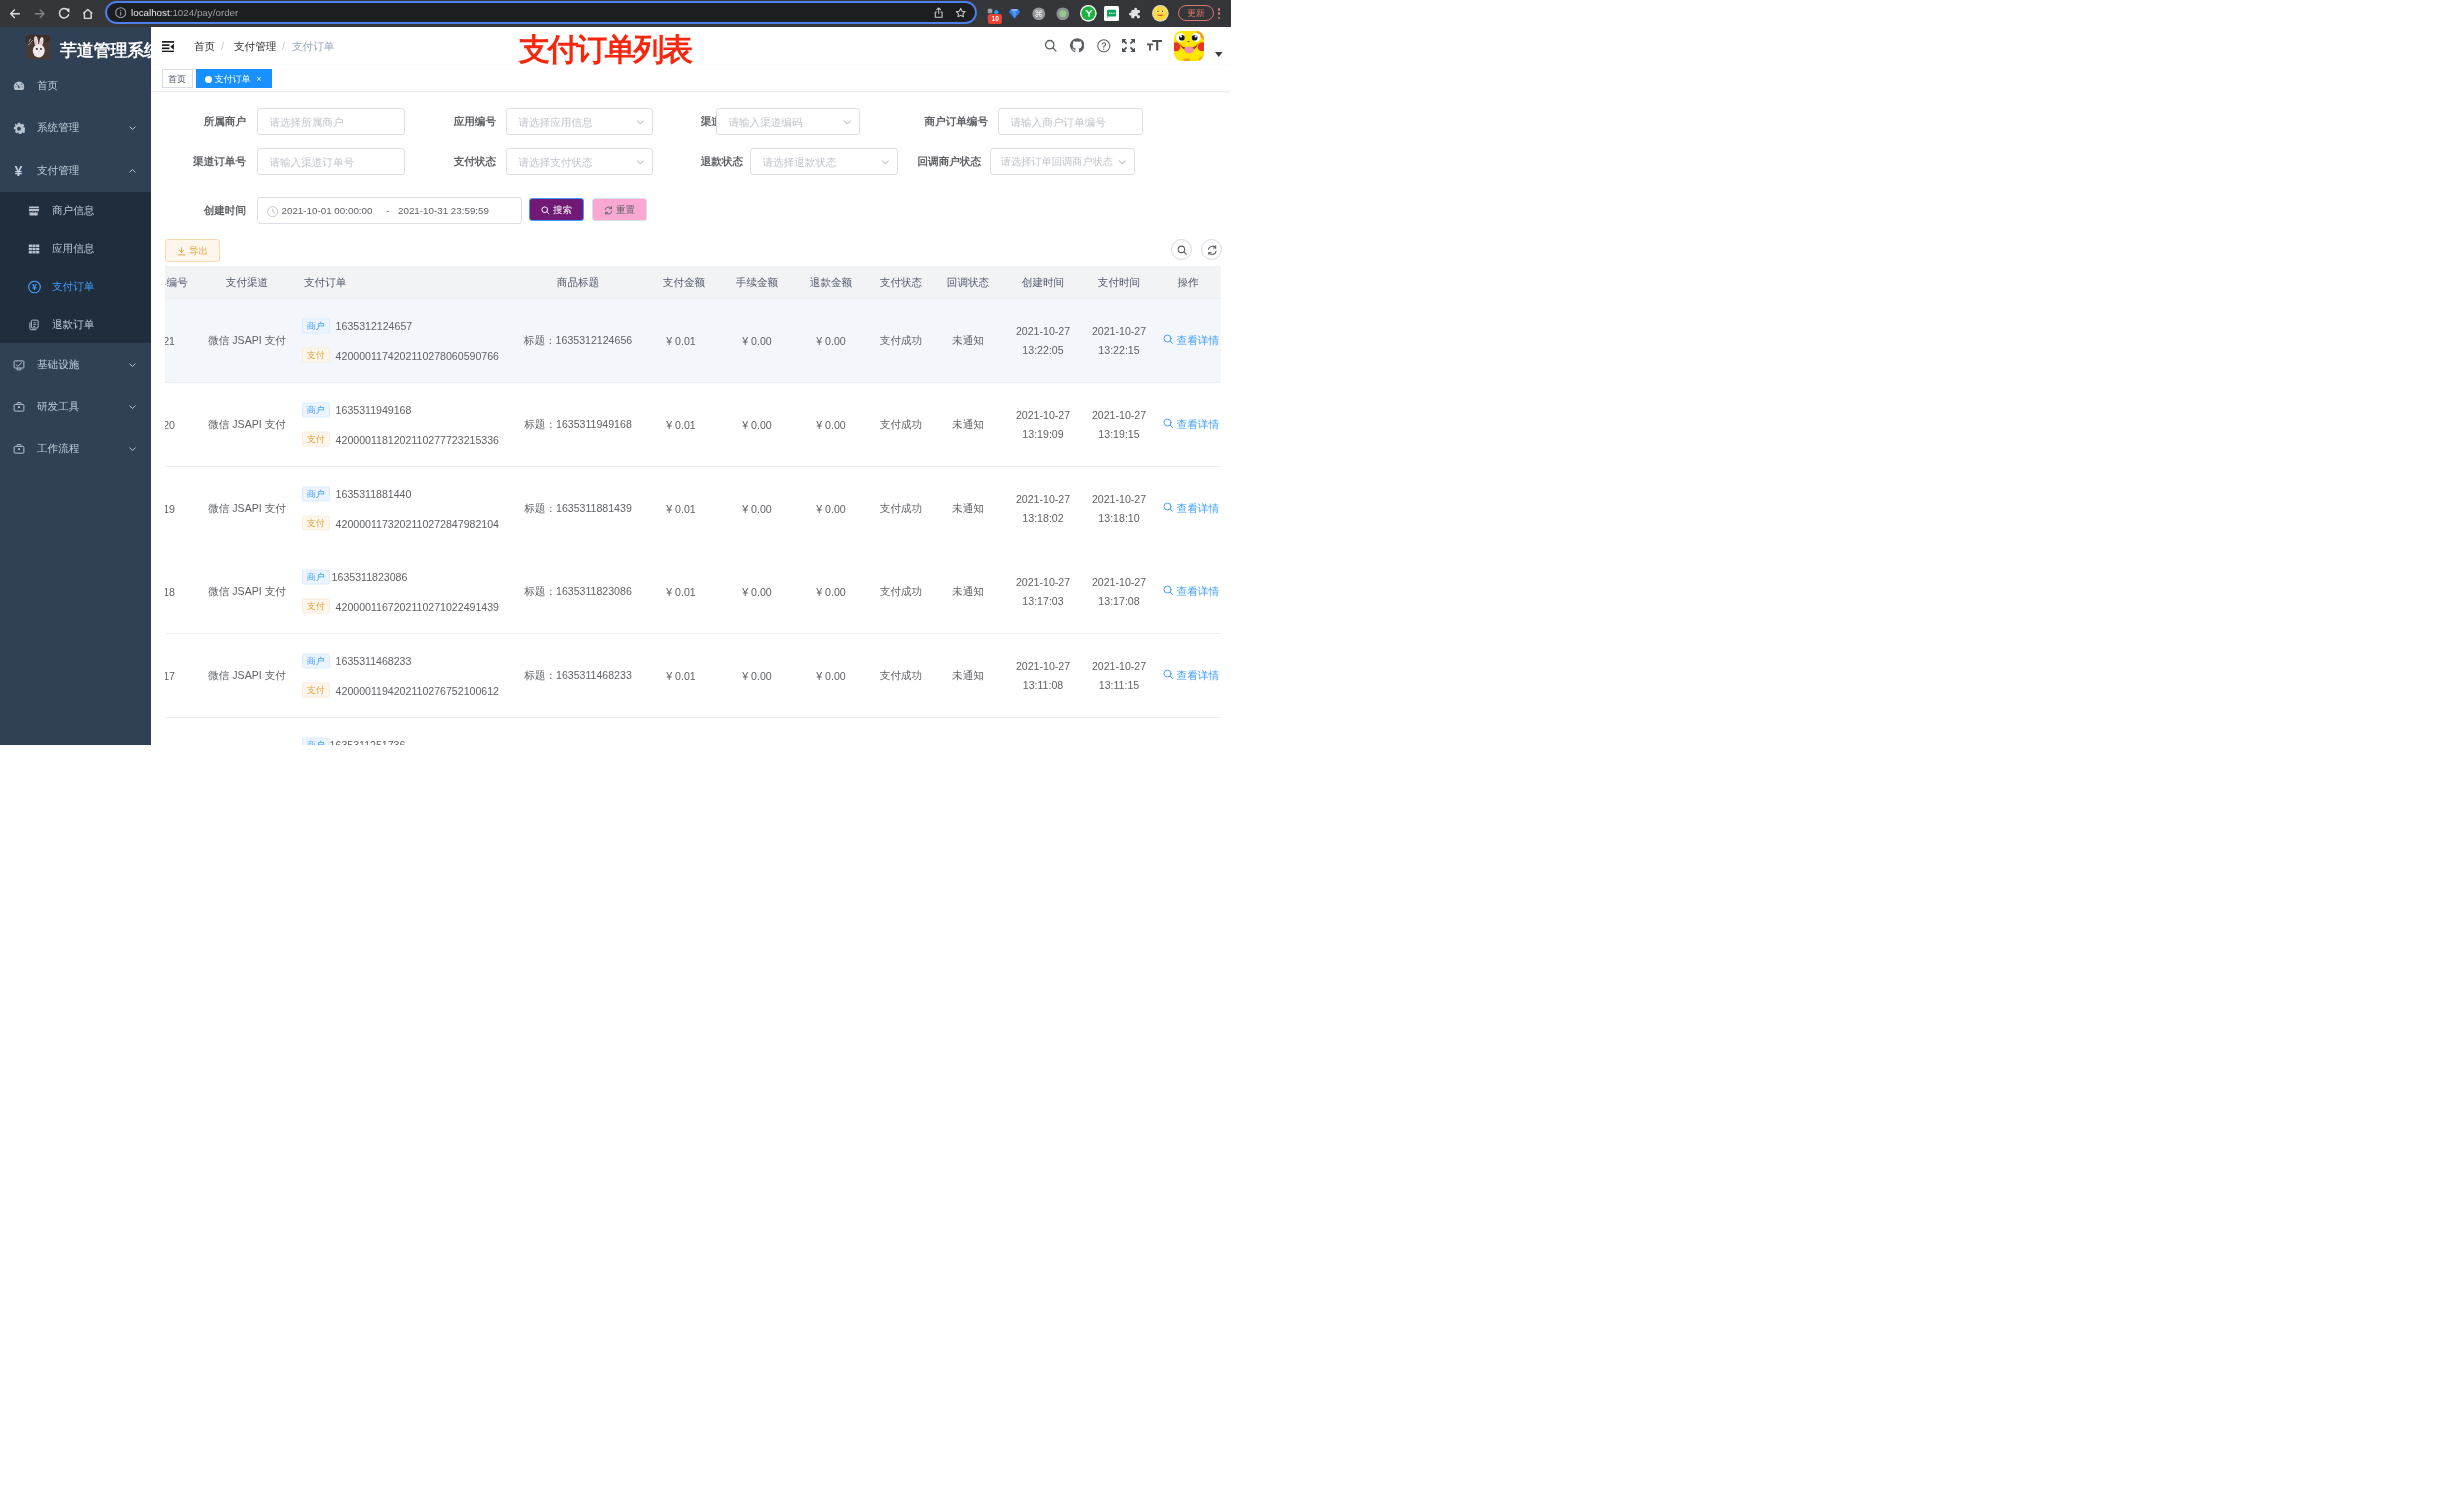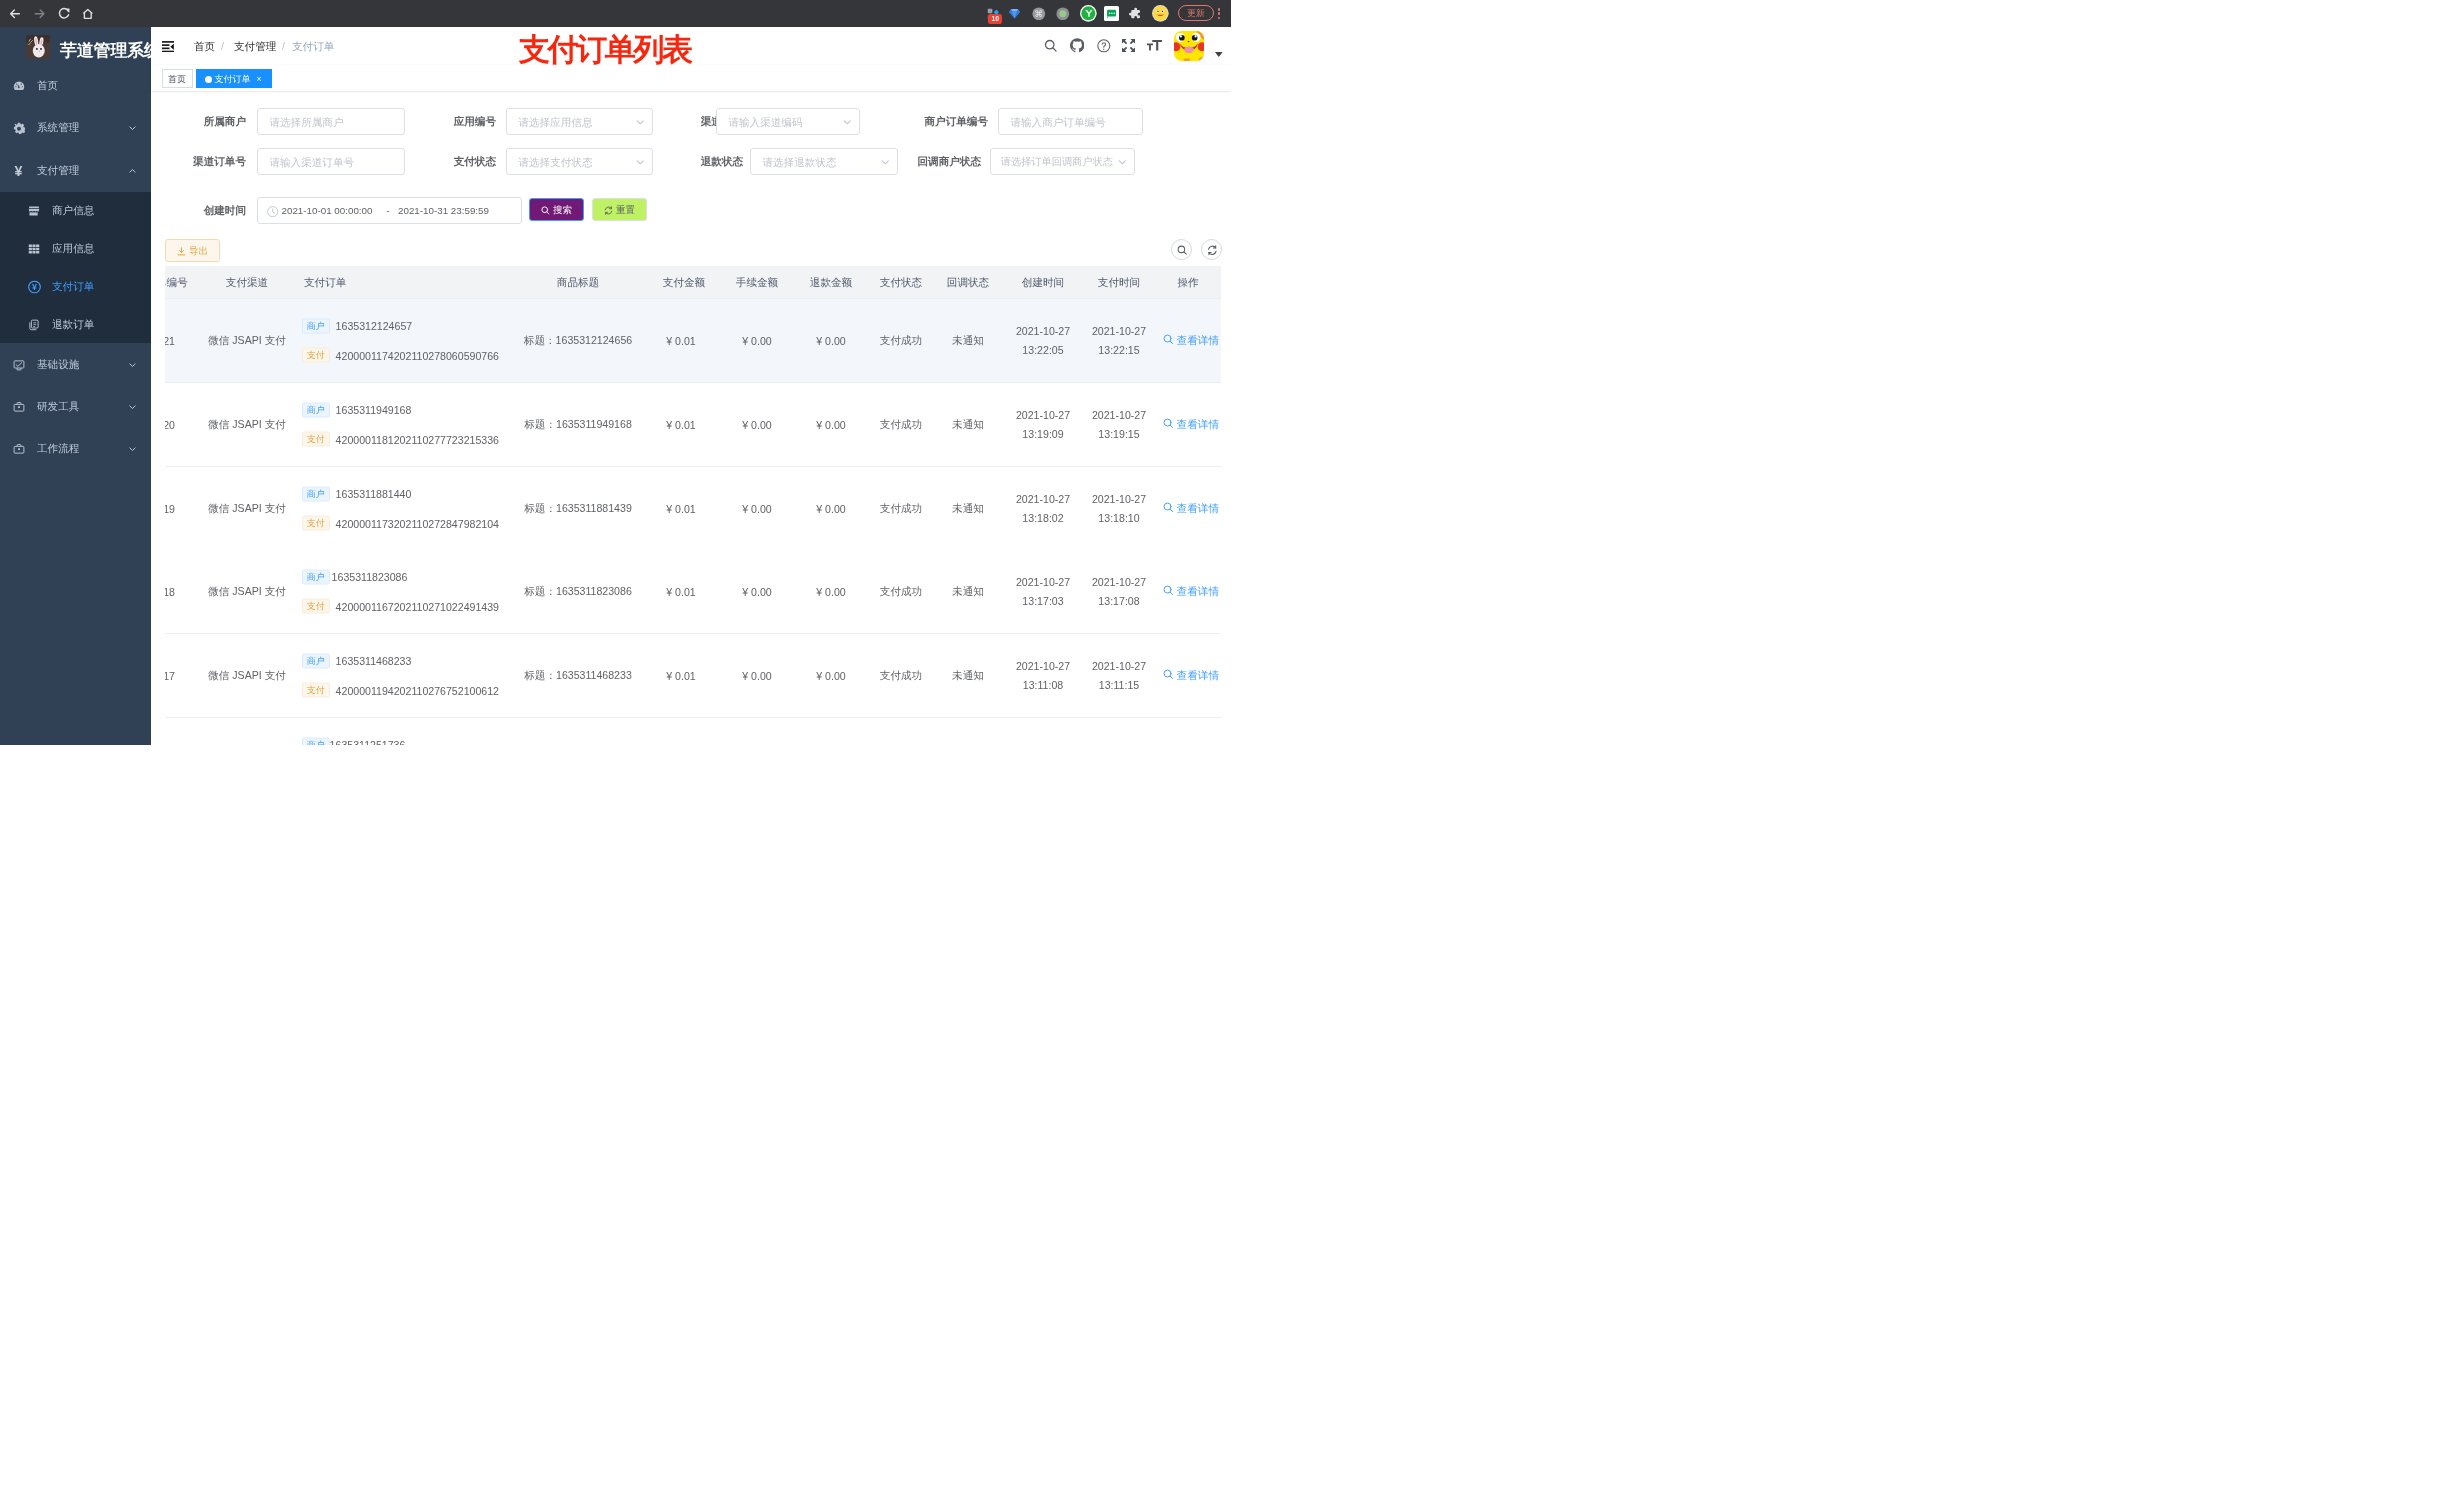--- a/index.html
+++ b/index.html
@@ -40,21 +40,21 @@
 .tag.on{background:#1890ff;border-color:#1890ff;color:#fff;padding-left:17.4px}
 .tag.on i.dot{position:absolute;left:7.6px;top:6px;width:7.6px;height:7.6px;border-radius:50%;background:#fff}
 .tag.on .x{display:inline-block;margin-left:6px;font-size:8.7px;vertical-align:0.4px}
 
 .flabel{position:absolute;height:27px;line-height:27px;font-size:10.6px;font-weight:700;color:#606266;text-align:right;white-space:nowrap}
 .finput{position:absolute;height:27px;border:0.8px solid #dcdfe6;border-radius:3px;background:#fff;font-size:10.6px;color:#c0c4cc;line-height:26px;padding-left:11.4px;white-space:nowrap;overflow:hidden}
 .finput .chev{position:absolute;right:6.8px;top:8.3px}
 .btn{position:absolute;height:23px;border-radius:3px;font-size:9.5px;line-height:21px;text-align:center;white-space:nowrap}
 .btn svg{vertical-align:-1.5px;margin-right:3px}
 .btn.primary{background:#701a75;color:#fff;border:0.8px solid #409eff}
-.btn.plain{background:#bef264;color:#606266;border:0.8px solid #dcdfe6}
+.btn.plain{background:#f9a8d4;color:#606266;border:0.8px solid #dcdfe6}
 .btn.warn{background:#fdf6ec;color:#e6a23c;border:0.8px solid #f5dab1}
 .circ{position:absolute;width:21px;height:21px;border-radius:50%;border:0.8px solid #d6d8db;background:#fff}
 .circ svg{position:absolute;left:4.5px;top:4.5px}
 
 .tbl{position:absolute;left:165px;top:266px;width:1056px;height:479px;overflow:hidden;font-size:10.6px;color:#606266}
 .thead{position:absolute;left:0;top:0;width:1056px;height:33px;background:#f2f3f5;border-bottom:0.8px solid #ebeef5;font-weight:500;color:#515a6e}
 .th{position:absolute;top:0;height:33px;line-height:33px;white-space:nowrap}
 .trow{position:absolute;left:0;width:1056px;height:84px;border-bottom:0.8px solid #ebeef5;background:#fff}
 .trow.hov{background:#f3f6fa}
 .td{position:absolute;white-space:nowrap}
@@ -77,20 +77,34 @@
     <svg style="left:33px;top:6.8px" width="13.6" height="13.6" viewBox="0 0 18 18" fill="none" stroke="#7f8388" stroke-width="1.8" stroke-linecap="round" stroke-linejoin="round">
         <path d="M3 9h11.5M9.5 4l5 5-5 5"></path>
       </svg>
     <svg style="left:57px;top:6.8px" width="13.6" height="13.6" viewBox="0 0 18 18" fill="none" stroke="#dde0e3" stroke-width="1.9" stroke-linecap="round">
         <path d="M15.2 6A6.2 6.2 0 1 0 15.3 10.2"></path>
         <path d="M10.9 1.9h5.6v5.6z" fill="#dde0e3" stroke="none"></path>
       </svg>
     <svg style="left:81px;top:6.8px" width="13.6" height="13.6" viewBox="0 0 18 18" fill="none" stroke="#dde0e3" stroke-width="1.8" stroke-linejoin="round">
         <path d="M3 8.5L9 3.2l6 5.3M4.5 7.5V15h9V7.5"></path>
       </svg>
+    <div class="pill">
+      <svg style="left:7.6px;top:3.8px" width="11.4" height="11.4" viewBox="0 0 15 15" fill="none" stroke="#9aa0a6" stroke-width="1.4">
+          <circle cx="7.5" cy="7.5" r="6.6"></circle>
+          <path d="M7.5 7v3.6M7.5 4.4v.2" stroke-linecap="round"></path>
+        </svg>
+      <div class="url"><b>localhost</b>:1024/pay/order</div>
+
+      <svg style="left:826px;top:3.8px" width="11.4" height="11.4" viewBox="0 0 15 15" fill="none" stroke="#c8cacd" stroke-width="1.4" stroke-linejoin="round">
+          <path d="M4.5 6.5H3v7h9v-7h-1.5M7.5 1.5v7M5 3.5l2.5-2.2L10 3.5" stroke-linecap="round"></path>
+        </svg>
+      <svg style="left:848px;top:3.8px" width="11.4" height="11.4" viewBox="0 0 15 15" fill="none" stroke="#c8cacd" stroke-width="1.4" stroke-linejoin="round">
+          <path d="M7.5 1.8l1.8 3.7 4 .6-2.9 2.8.7 4-3.6-1.9-3.6 1.9.7-4L1.7 6.1l4-.6z"></path>
+        </svg>
+    </div>
 
     <svg style="left:987px;top:7.6px" width="13" height="13" viewBox="0 0 17 17">
         <rect x="1" y="1" width="6" height="6" rx="1" fill="#9aa0a6"></rect>
         <rect x="1" y="10" width="6" height="6" rx="1" fill="#7c8084"></rect>
         <path d="M12.2 2l3.6 3.6-3.6 3.6-3.6-3.6z" fill="#21a1f1"></path>
       </svg>
     <div class="ebadge">10</div>
     <svg style="left:1008px;top:6.8px" width="13" height="13" viewBox="0 0 17 17">
         <path d="M4 2.5h9l3 4-7.5 8.5L1 6.5z" fill="#2f7de1"></path>
         <path d="M4 2.5h9l-1.5 3h-6z" fill="#7db4f5"></path>

